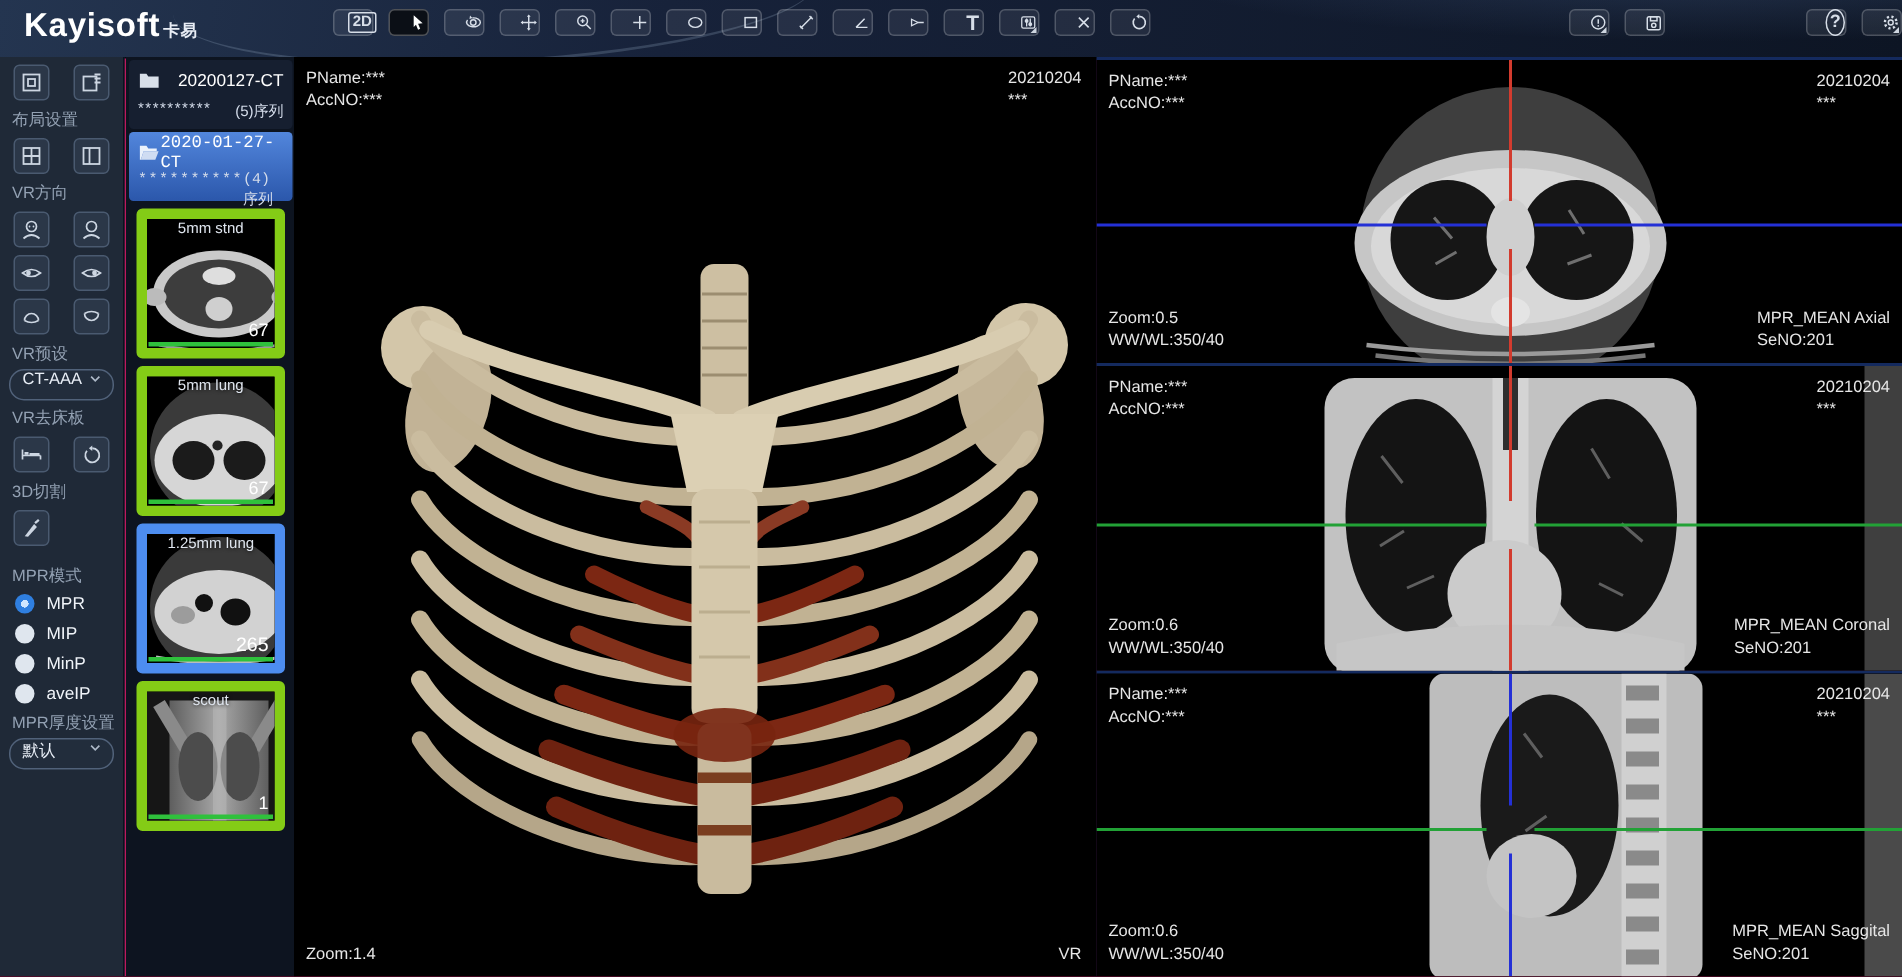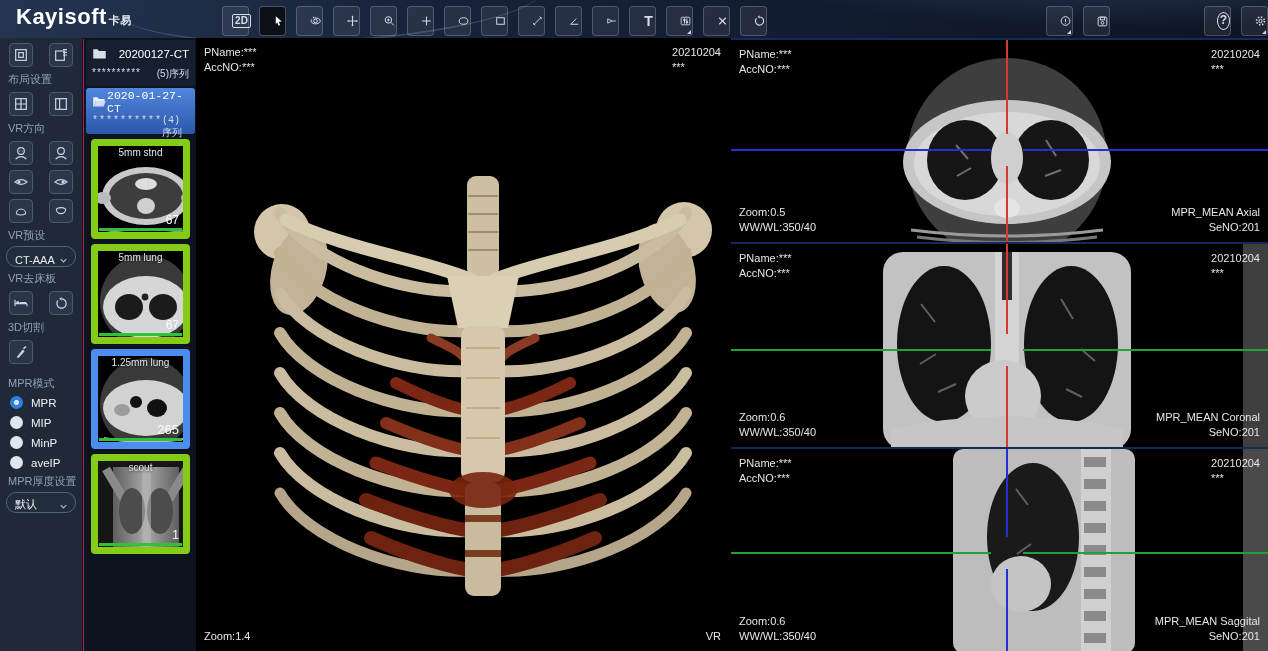--- a/index.html
+++ b/index.html
@@ -12,41 +12,41 @@
     border-bottom:1px solid #060a12;}
   .header:before{content:"";position:absolute;right:0;top:0;width:600px;height:38px;
     background:radial-gradient(ellipse at 80% -80%,rgba(90,120,170,.35),transparent 60%);}
   .swoosh{position:absolute;left:115px;top:-46px;width:430px;height:86px;border-radius:50%;
     border-bottom:2px solid rgba(170,190,215,.22);transform:rotate(-3deg);}
   .logo{position:absolute;left:16px;top:4px;color:#fff;font-size:22px;font-weight:800;
     letter-spacing:.5px;display:flex;align-items:baseline;gap:2px;}
   .logo .cn{font-size:11px;font-weight:700;color:#e8edf5;}
 
   .tgroup{position:absolute;top:6px;display:flex;gap:10px;}
-  .tbtn{width:27px;height:30px;border-radius:4px;background:rgba(255,255,255,.07);
+  .tbtn{width:27px;height:18px;border-radius:4px;background:rgba(255,255,255,.07);
     border:1px solid rgba(255,255,255,.20);display:flex;align-items:center;justify-content:center;
     color:#d7dee8;font-size:12px;box-sizing:border-box;position:relative;cursor:pointer;padding-left:12px;}
   .tbtn.active{background:#0b0f16;border-color:rgba(255,255,255,.28);}
   .tbtn svg{display:block;}
   .tbtn .corner{position:absolute;right:1px;bottom:1px;width:0;height:0;
     border-left:4px solid transparent;border-bottom:4px solid #cfd6e0;}
   .glyph2d{font-size:10px;font-weight:700;border:1px solid #d7dee8;border-radius:2px;padding:0 2px;line-height:12px;}
   .glyphT{font-size:14px;font-weight:700;}
   .glyphQ{font-size:12px;font-weight:700;border:1px solid #d7dee8;border-radius:50%;
     width:16px;height:16px;line-height:15px;text-align:center;}
 
   
   .sidebar{position:absolute;left:0;top:38px;width:83px;height:613px;background:#1f2937;
     border-right:1px solid #0b1220;box-sizing:border-box;}
   .slabel{color:#93a1b3;font-size:11px;margin:0 0 3px 8px;}
   .srow{display:flex;justify-content:space-between;padding:0 9px;margin:5px 0;}
   .sbtn{width:24px;height:24px;border-radius:4px;background:#2b3748;border:1px solid #4a5a70;
     color:#cdd6e2;display:flex;align-items:center;justify-content:center;box-sizing:border-box;cursor:pointer;}
   .sel{margin:3px 6px 4px;height:19px;background:#222d3c;border:1px solid #51627a;border-radius:10px;
-    color:#e8eef6;font-size:11px;display:flex;align-items:flex-end;justify-content:space-between;
+    color:#e8eef6;font-size:11px;display:flex;align-items:flex-start;justify-content:space-between;
     padding:0 6px 0 8px;cursor:pointer;}
   .radio-row{display:flex;align-items:flex-end;gap:8px;padding:2px 0 2px 10px;color:#f0f4f9;
     font-size:11.5px;margin:3px 0;cursor:pointer;}
   .rdot{width:13px;height:13px;border-radius:50%;background:#dfe6ee;flex:0 0 auto;}
   .rdot.checked{background:radial-gradient(circle,#cfe6ff 0 2.5px,#2f7fe0 2.6px);}
 
   
   .seriescol{position:absolute;left:84px;top:38px;width:113px;height:613px;background:#0d1420;}
   .study{position:relative;margin:2px;padding:4px 6px;border-radius:3px;background:#161f30;
     height:46px;box-sizing:border-box;color:#fff;cursor:pointer;}
@@ -64,21 +64,21 @@
   .pbar{position:absolute;left:1px;right:1px;bottom:1px;height:3px;background:#2fc13c;z-index:3;}
   .thumb svg{position:absolute;left:0;top:0;}
 
   
   .mainview{position:absolute;left:196px;top:38px;width:535px;height:613px;background:#000;
     border-right:2px solid #142a5e;box-sizing:border-box;}
   .panel{position:absolute;left:731px;width:537px;background:#000;border-top:2px solid #142a5e;
     box-sizing:border-box;overflow:hidden;}
   .ovl{position:absolute;font-size:11px;color:#e6e6e6;line-height:15px;z-index:6;pointer-events:none;}
   .tl{top:7px;left:8px;}.tr{top:7px;right:8px;text-align:left;}
-  .bl{bottom:7px;left:8px;}.br{bottom:7px;right:8px;text-align:right;}
+  .bl{bottom:7px;left:8px;}.br{bottom:7px;right:8px;}
   .xline{position:absolute;z-index:4;}
   .mainview svg,.panel > svg{position:absolute;left:0;top:0;z-index:1;}
 </style>
 </head>
 <body>
 
 <div class="app">
 
   <div class="header">
     <div class="swoosh"></div>

